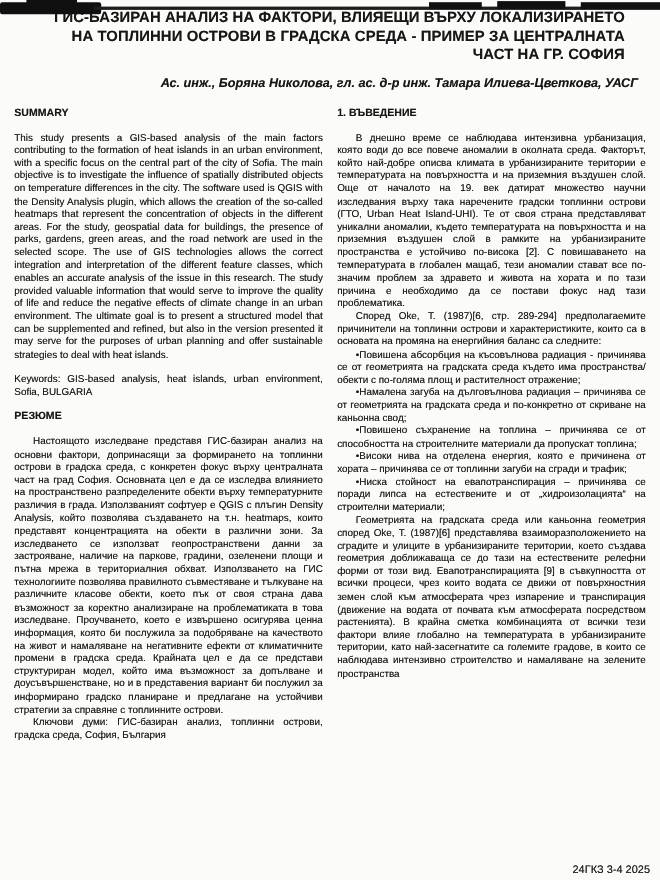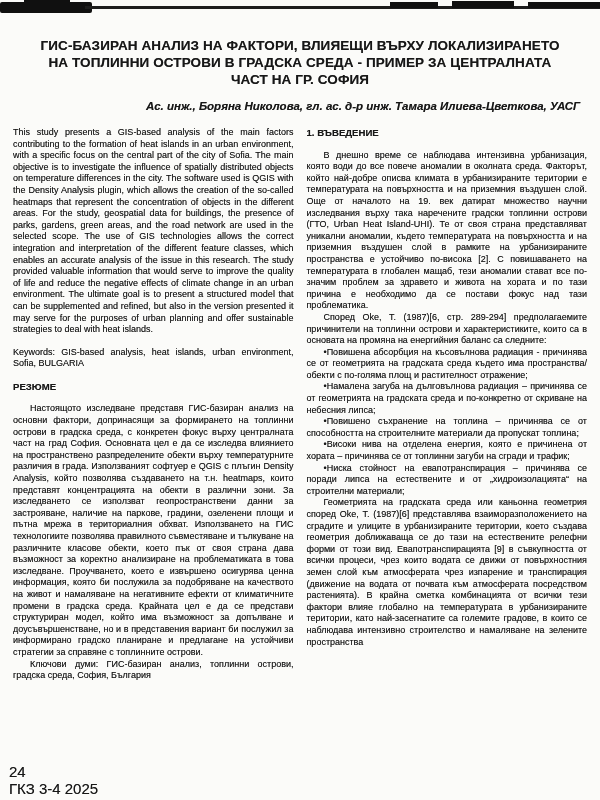--- a/index.html
+++ b/index.html
@@ -18,22 +18,22 @@
   
   .artifact { position: absolute; background: #101010; }
   .artifact.blob    { left: 0;   top: 2px; width: 92px;  height: 11px; border-radius: 2px; }
   .artifact.blob2   { left: 24px;top: 0;   width: 46px;  height: 6px; }
   .artifact.line    { left: 85px;top: 6px; width: 515px; height: 2.5px; background:#1d1d1d; }
   .artifact.dash1   { left: 390px; top: 2px; width: 48px; height: 6px; }
   .artifact.dash2   { left: 452px; top: 1px; width: 62px; height: 7px; }
   .artifact.dash3   { left: 528px; top: 2px; width: 72px; height: 6px; }
 
   .title {
-    margin: 37px 32px 0 32px;
-    text-align: center;
+    margin: 7px 32px 0 32px;
+    text-align: right;
     font-size: 13.5px;
     line-height: 17px;
     font-weight: bold;
     letter-spacing: 0.1px;
   }
   .authors {
     margin: 12px 20px 0 20px;
     text-align: right;
     font-size: 11.5px;
     font-weight: bold;
@@ -57,56 +57,56 @@
     text-align: left;
   }
   .para { text-align: justify; }
   .para.indent { text-indent: 17px; }
   .block-gap { margin-top: 11px; }
   .footer {
     position: absolute;
     left: 0; right: 0; bottom: 3px;
     padding: 0 9px;
     display: flex;
-    justify-content: center;
-    font-size: 15px;
-    flex-direction: column;
+    justify-content: flex-end;
+    font-size: 10px;
   }
 </style>
 </head>
 <body>
 
 <div class="page">
 
   <div class="artifact blob"></div>
   <div class="artifact blob2"></div>
   <div class="artifact line"></div>
   <div class="artifact dash1"></div>
   <div class="artifact dash2"></div>
   <div class="artifact dash3"></div>
 
   <div class="title">ГИС-БАЗИРАН АНАЛИЗ НА ФАКТОРИ, ВЛИЯЕЩИ ВЪРХУ ЛОКАЛИЗИРАНЕТО НА ТОПЛИННИ ОСТРОВИ В ГРАДСКА СРЕДА - ПРИМЕР ЗА ЦЕНТРАЛНАТА ЧАСТ НА ГР. СОФИЯ</div>
   <div class="authors">Ас. инж., Боряна Николова, гл. ас. д-р инж. Тамара Илиева-Цветкова,  УАСГ</div>
 
   <div class="columns">
 
     <div class="col">
+      <div class="heading">SUMMARY</div>
       <div class="para">This study presents a GIS-based analysis of the main factors contributing to the formation of heat islands in an urban environment, with a specific focus on the central part of the city of Sofia. The main objective is to investigate the influence of spatially distributed objects on temperature differences in the city. The software used is QGIS with the Density Analysis plugin, which allows the creation of the so-called heatmaps that represent the concentration of objects in the different areas. For the study, geospatial data for buildings, the presence of parks, gardens, green areas, and the road network are used in the selected scope. The use of GIS technologies allows the correct integration and interpretation of the different feature classes, which enables an accurate analysis of the issue in this research. The study provided valuable information that would serve to improve the quality of life and reduce the negative effects of climate change in an urban environment. The ultimate goal is to present a structured model that can be supplemented and refined, but also in the version presented it may serve for the purposes of urban planning and offer sustainable strategies to deal with heat islands.</div>
       <div class="para block-gap">Keywords: GIS-based analysis, heat islands, urban environment, Sofia, BULGARIA</div>
       <div class="heading block-gap">РЕЗЮМЕ</div>
       <div class="para indent">Настоящото изследване представя ГИС-базиран анализ на основни фактори, допринасящи за формирането на топлинни острови в градска среда, с конкретен фокус върху централната част на град София. Основната цел е да се изследва влиянието на пространствено разпределените обекти върху температурните различия в града. Използваният софтуер е QGIS с плъгин Density Analysis, който позволява създаването на т.н. heatmaps, които представят концентрацията на обекти в различни зони. За изследването се използват геопространствени данни за застрояване, наличие на паркове, градини, озеленени площи и пътна мрежа в териториалния обхват. Използването на ГИС технологиите позволява правилното съвместяване и тълкуване на различните класове обекти, което пък от своя страна дава възможност за коректно анализиране на проблематиката в това изследване. Проучването, което е извършено осигурява ценна информация, която би послужила за подобряване на качеството на живот и намаляване на негативните ефекти от климатичните промени в градска среда. Крайната цел е да се представи структуриран модел, който има възможност за допълване и доусъвършенстване, но и в представения вариант би послужил за информирано градско планиране и предлагане на устойчиви стратегии за справяне с топлинните острови.</div>
       <div class="para indent">Ключови думи: ГИС-базиран анализ, топлинни острови, градска среда, София, България</div>
     </div>
 
     <div class="col">
       <div class="heading">1. ВЪВЕДЕНИЕ</div>
       <div class="para indent">В днешно време се наблюдава интензивна урбанизация, която води до все повече аномалии в околната среда. Факторът, който най-добре описва климата в урбанизираните територии е температурата на повърхността и на приземния въздушен слой. Още от началото на 19. век датират множество научни изследвания върху така наречените градски топлинни острови (ГТО, Urban Heat Island-UHI). Те от своя страна представляват уникални аномалии, където температурата на повърхността и на приземния въздушен слой в рамките на урбанизираните пространства е устойчиво по-висока [2]. С повишаването на температурата в глобален мащаб, тези аномалии стават все по-значим проблем за здравето и живота на хората и по тази причина е необходимо да се постави фокус над тази проблематика.</div>
       <div class="para indent">Според Oke, Т. (1987)[6, стр. 289-294] предполагаемите причинители на топлинни острови и характеристиките, които са в основата на промяна на енергийния баланс са следните:</div>
       <div class="para indent">•Повишена абсорбция на късовълнова радиация - причинява се от геометрията на градската среда където има пространства/обекти с по-голяма площ и растителност отражение;</div>
-      <div class="para indent">•Намалена загуба на дълговълнова радиация – причинява се от геометрията на градската среда и по-конкретно от скриване на небесния липса;</div>
+      <div class="para indent">•Намалена загуба на дълговълнова радиация – причинява се от геометрията на градската среда и по-конкретно от скриване на каньонна свод;</div>
       <div class="para indent">•Повишено съхранение на топлина – причинява се от способността на строителните материали да пропускат топлина;</div>
       <div class="para indent">•Високи нива на отделена енергия, която е причинена от хората – причинява се от топлинни загуби на сгради и трафик;</div>
       <div class="para indent">•Ниска стойност на евапотранспирация – причинява се поради липса на естествените и от „хидроизолацията“ на строителни материали;</div>
       <div class="para indent">Геометрията на градската среда или каньонна геометрия според Oke, Т. (1987)[6] представлява взаиморазположението на сградите и улиците в урбанизираните територии, което създава геометрия доближаваща се до тази на естествените релефни форми от този вид. Евапотранспирацията [9] в съвкупността от всички процеси, чрез които водата се движи от повърхностния земен слой към атмосферата чрез изпарение и транспирация (движение на водата от почвата към атмосферата посредством растенията). В крайна сметка комбинацията от всички тези фактори влияе глобално на температурата в урбанизираните територии, като най-засегнатите са големите градове, в които се наблюдава интензивно строителство и намаляване на зелените пространства</div>
     </div>
 
   </div>
 
   <div class="footer">
     <span>24</span>

